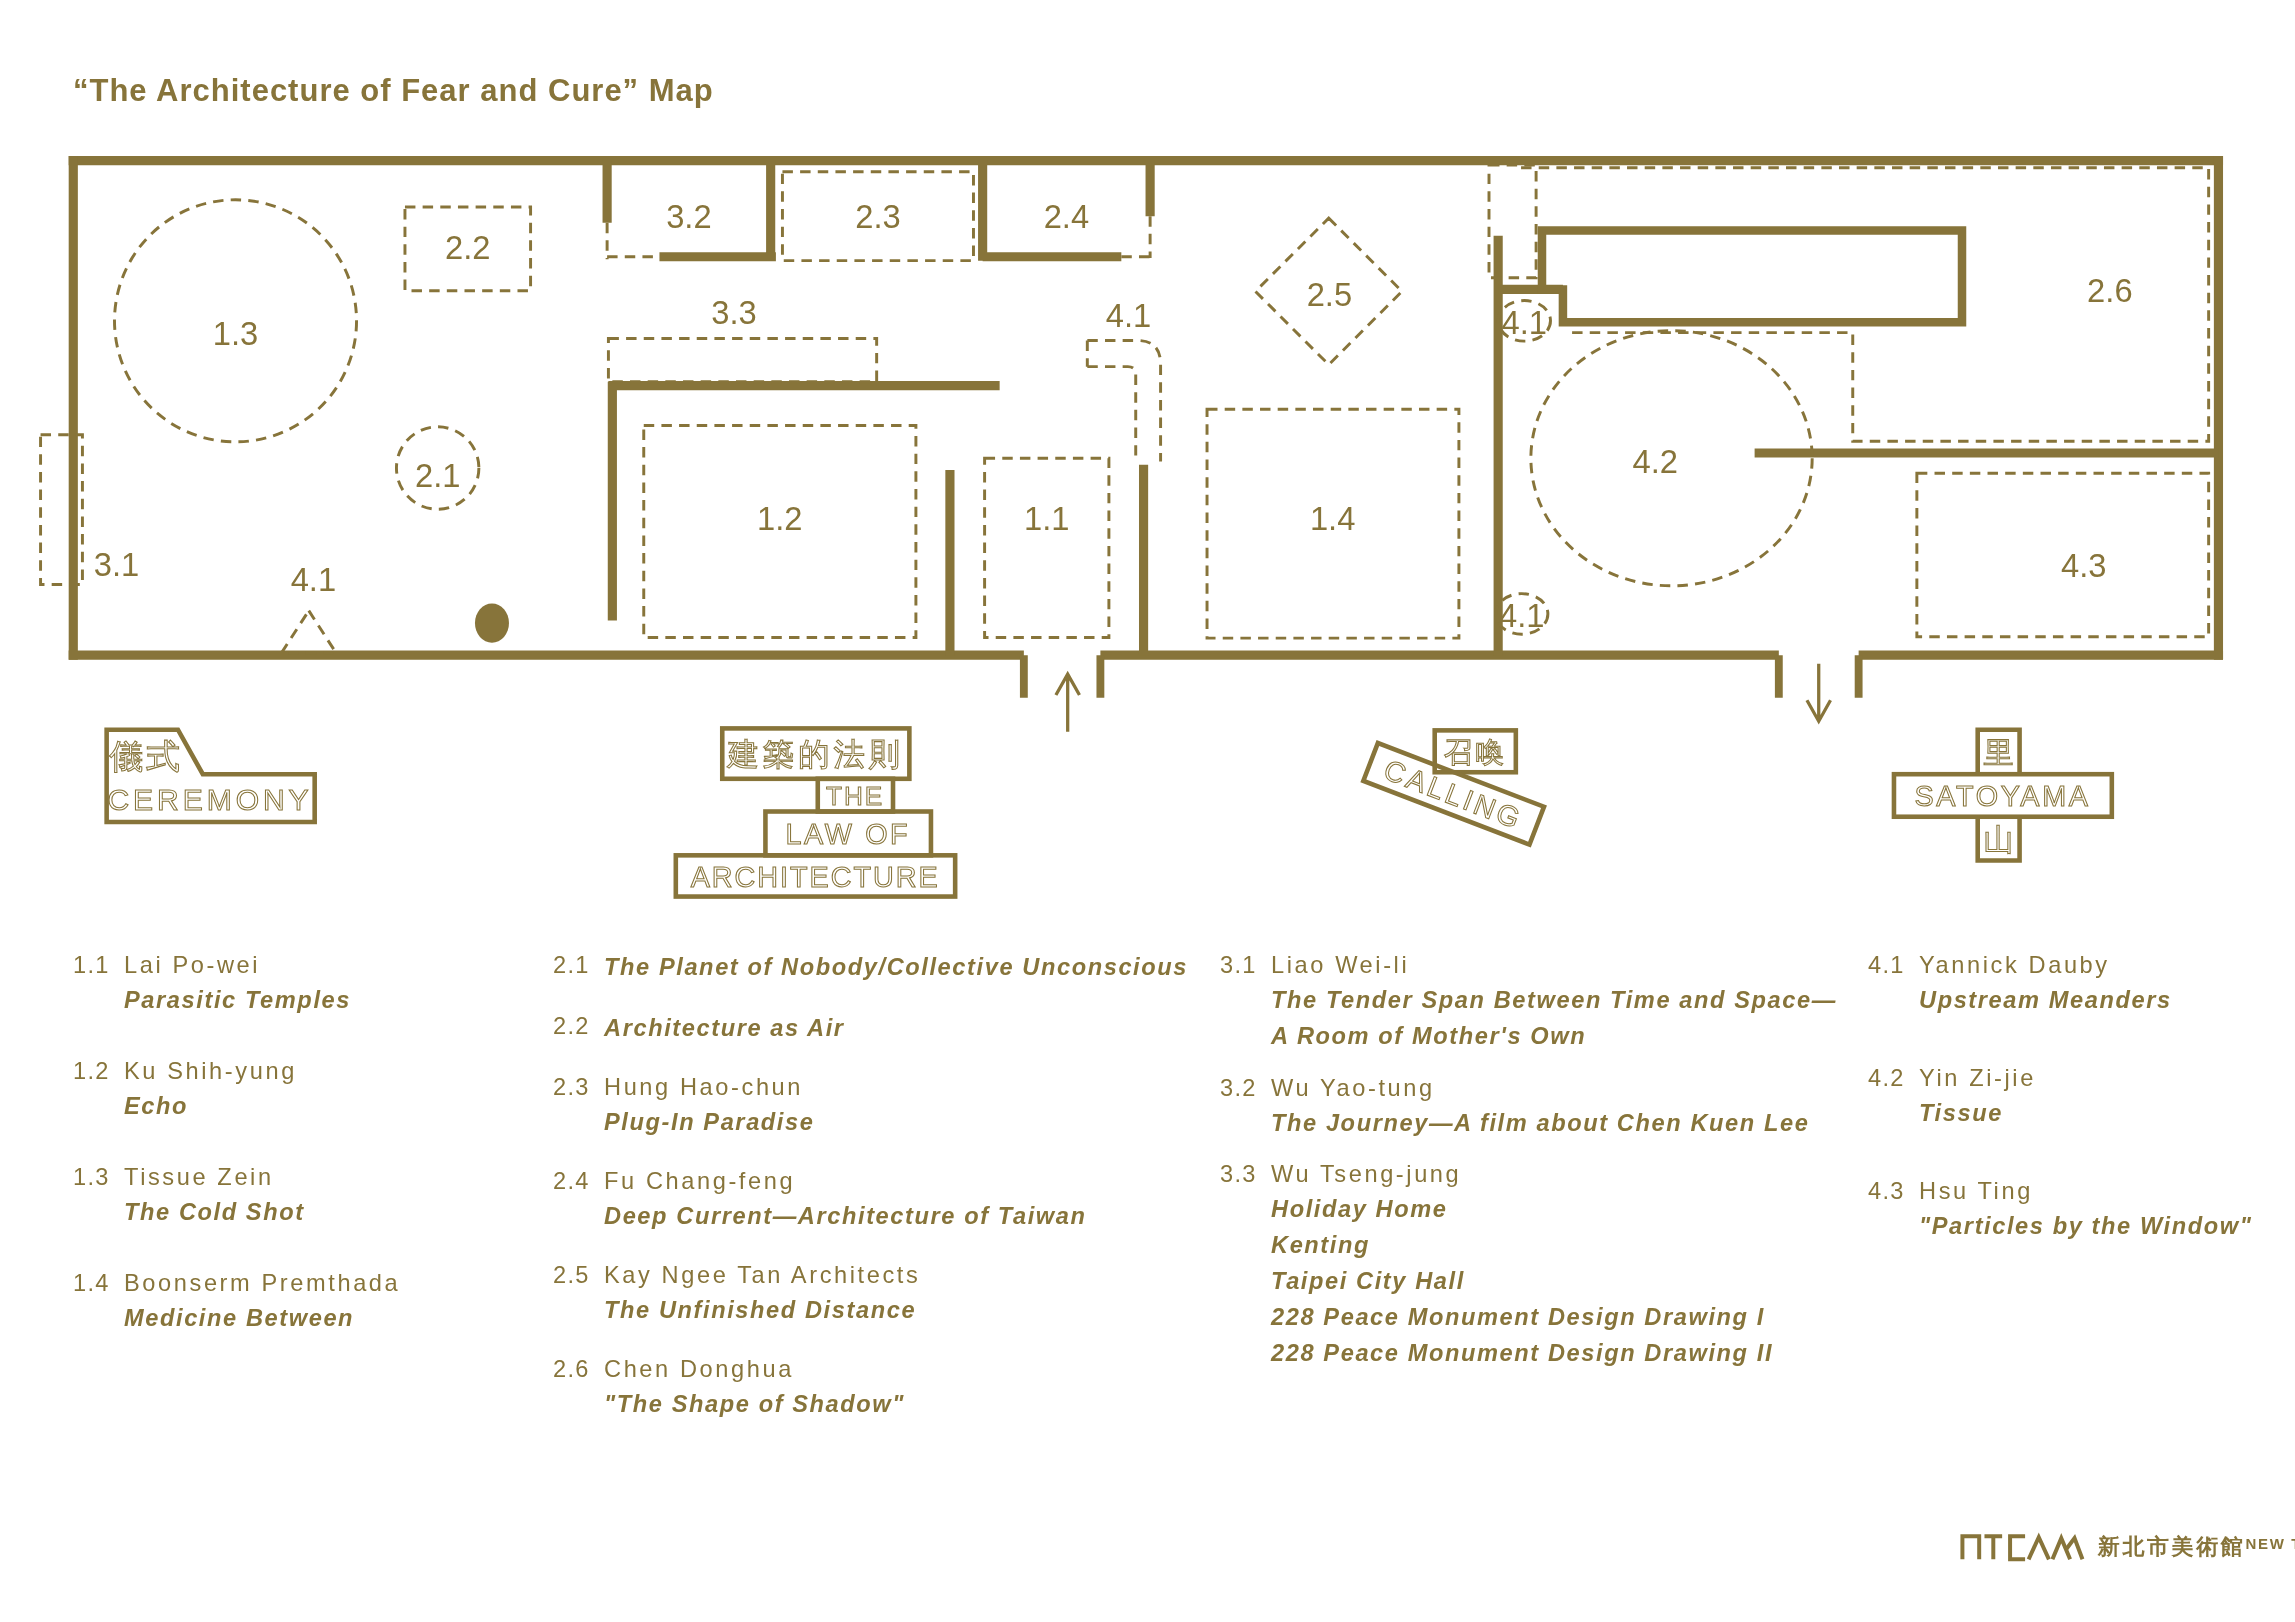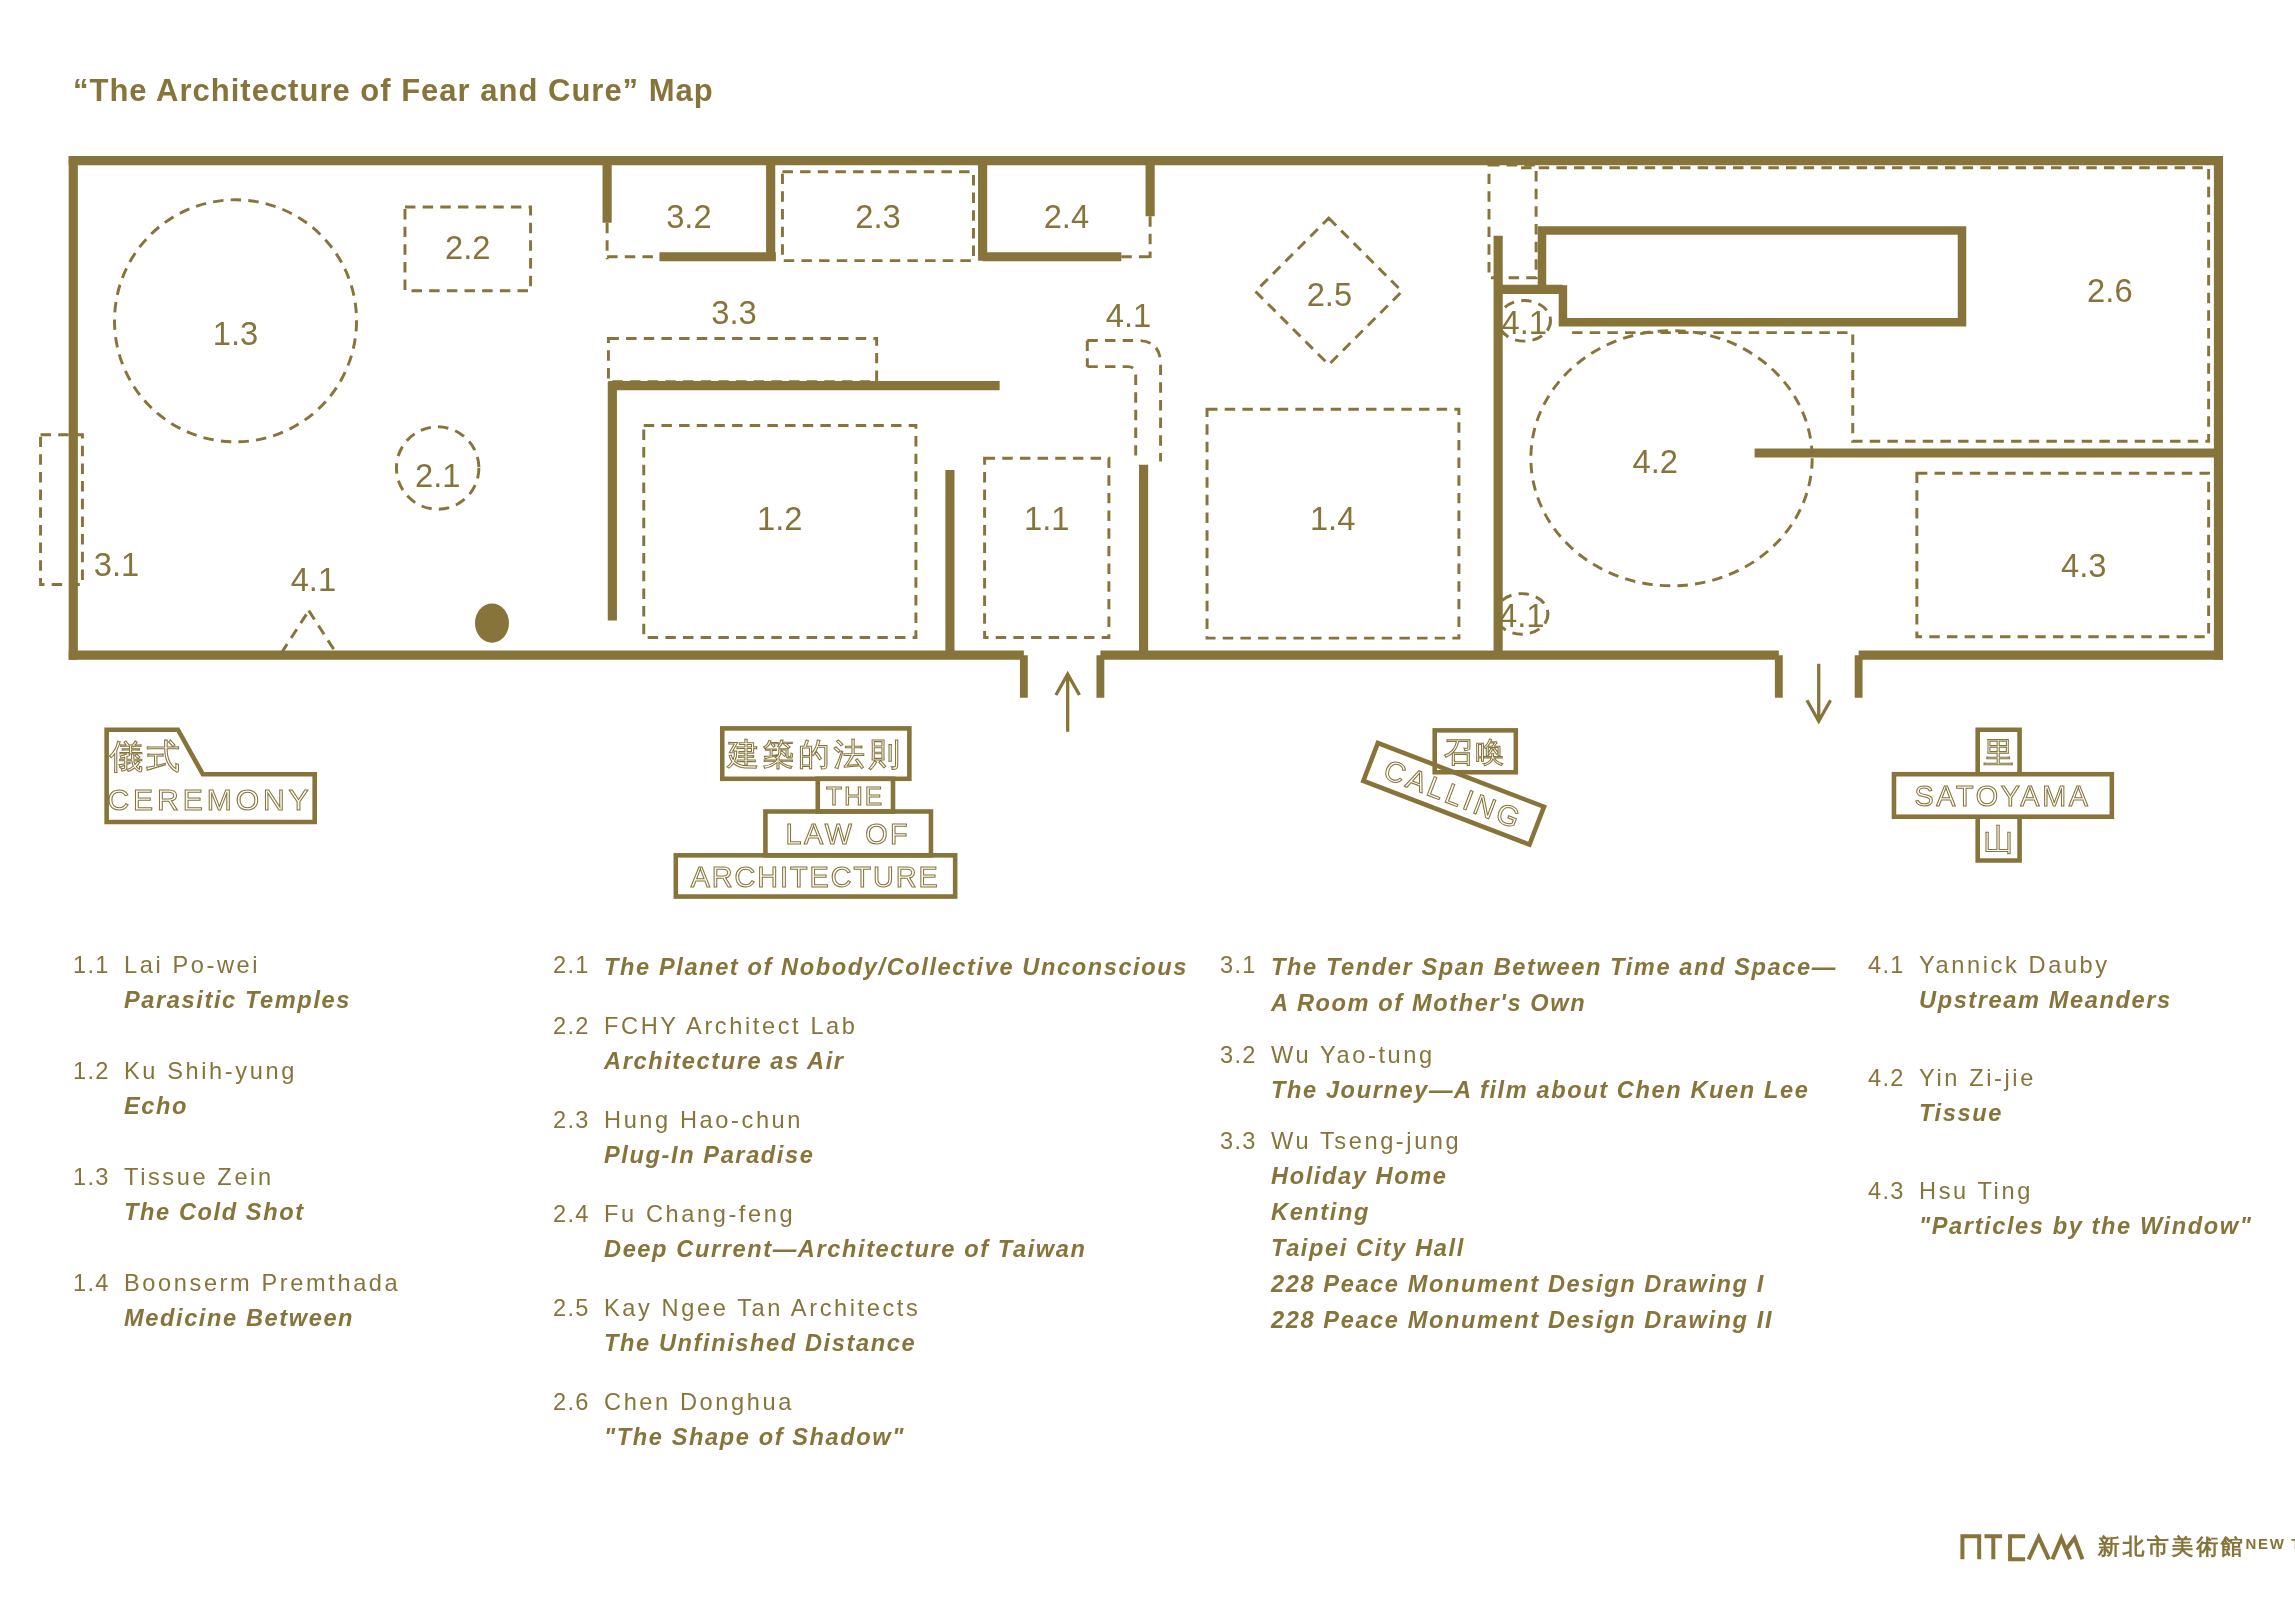--- a/index.html
+++ b/index.html
@@ -180,21 +180,20 @@
 
   <div class="legend-col col2">
     <div class="entry">
       <div class="no">2.1</div>
       <div class="works">
           <div class="work">The Planet of Nobody/Collective Unconscious</div>
         </div>
     </div>
     <div class="entry">
       <div class="no">2.2</div>
-      <div class="name">FCHY Architect Lab</div>
       <div class="works">
           <div class="work">Architecture as Air</div>
         </div>
     </div>
     <div class="entry">
       <div class="no">2.3</div>
       <div class="name">Hung Hao-chun</div>
       <div class="works">
           <div class="work">Plug-In Paradise</div>
         </div>
@@ -218,20 +217,21 @@
       <div class="name">Chen Donghua</div>
       <div class="works">
           <div class="work">"The Shape of Shadow"</div>
         </div>
     </div>
   </div>
 
   <div class="legend-col col3">
     <div class="entry">
       <div class="no">3.1</div>
+      <div class="name">Liao Wei-li</div>
       <div class="works">
         <div class="work">The Tender Span Between Time and Space—</div>
         <div class="work">A Room of Mother's Own</div>
       </div>
     </div>
     <div class="entry">
       <div class="no">3.2</div>
       <div class="name">Wu Yao-tung</div>
       <div class="works">
           <div class="work">The Journey—A film about Chen Kuen Lee</div>

